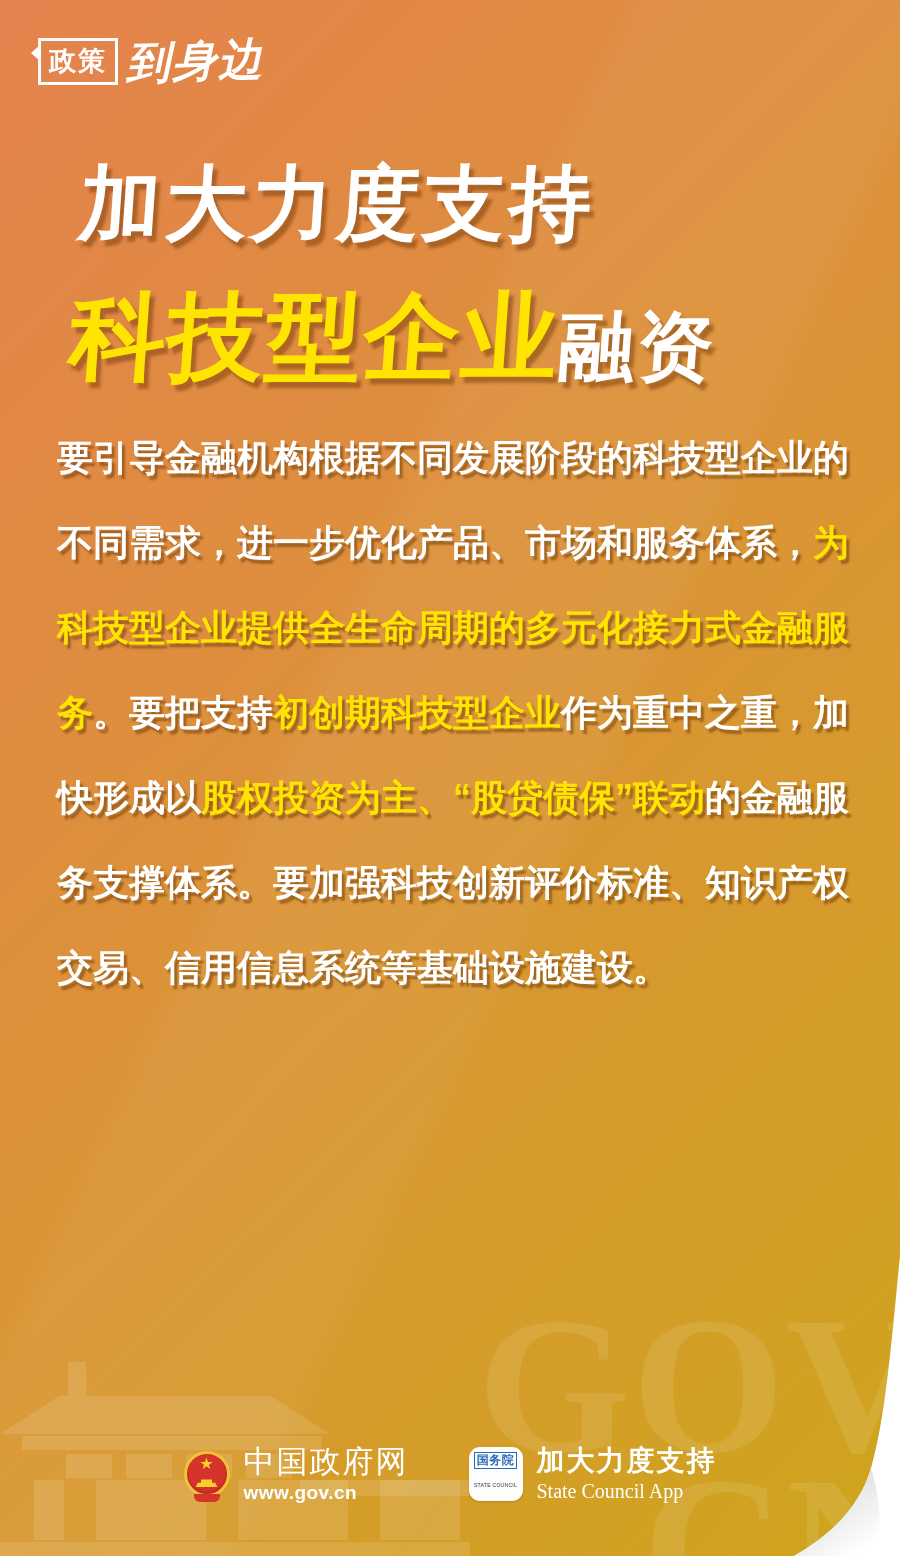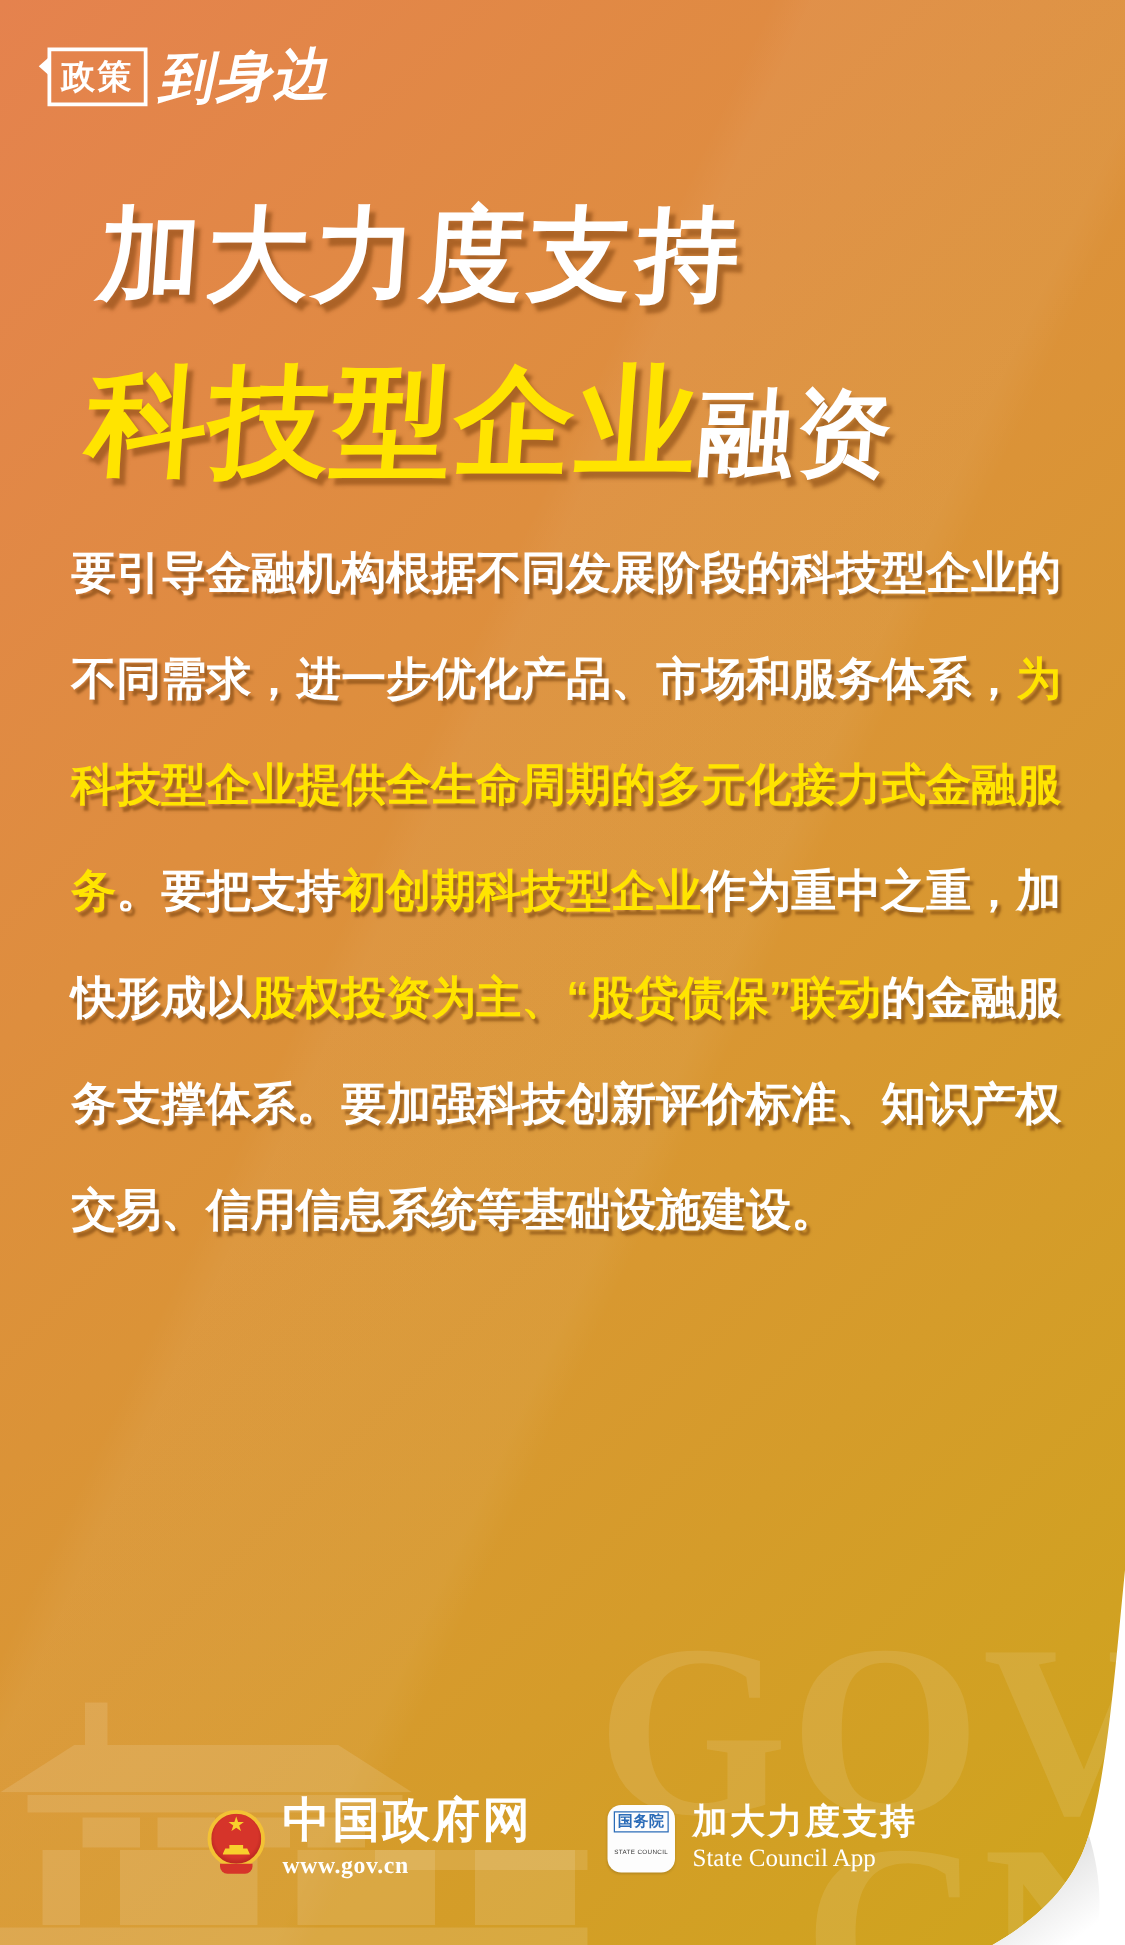--- a/index.html
+++ b/index.html
@@ -100,22 +100,22 @@
   }
   .footer-item { display:flex; align-items:center; gap:14px; }
   .emblem {
     width:46px; height:46px; border-radius:50%;
     background:radial-gradient(circle at 50% 45%, #d6342a 58%, #b8271f 75%);
     border:3px solid #f3c235; position:relative; flex:none;
   }
   .emblem .star { position:absolute; top:0px; left:0; width:100%; text-align:center; color:#f8d02c; font-size:16px; line-height:20px; }
   .emblem .gate { position:absolute; bottom:7px; left:50%; transform:translateX(-50%); width:22px; height:8px; background:#f8d02c; clip-path:polygon(0 100%,10% 40%,25% 40%,25% 0,75% 0,75% 40%,90% 40%,100% 100%); }
   .emblem .ribbon { position:absolute; bottom:-8px; left:50%; transform:translateX(-50%); width:26px; height:8px; background:#d6342a; border-radius:0 0 6px 6px; }
-  .site-name { color:#fff; font-weight:bold; font-size:38px; letter-spacing:2px; line-height:1.1; }
-  .site-url  { color:#fff; font-weight:bold; font-size:19px; margin-top:3px; letter-spacing:0.5px;font-family:Liberation Serif, serif; }
+  .site-name { color:#fff; font-weight:normal; font-size:31px; letter-spacing:2px; line-height:1.1; }
+  .site-url  { color:#fff; font-weight:bold; font-size:19px; margin-top:3px; letter-spacing:0.5px; }
   .app-icon {
     width:54px; height:54px; background:#fdfdfd; border-radius:11px; flex:none;
     display:flex; flex-direction:column; align-items:center; justify-content:flex-start;
     padding-top:5px; box-shadow:0 1px 2px rgba(0,0,0,0.15);gap:12px;
   }
   .app-icon .app-zh { color:#2b6cb8; border:1.5px solid #2b6cb8; font-size:12px; font-weight:bold; padding:0 2px; line-height:15px; letter-spacing:0.5px; }
   .app-icon .app-en { color:#333; font-size:5px; margin-top:1px; letter-spacing:0.3px; }
   .app-icon .app-bld { margin-top:2px; width:34px; height:14px;
     background:linear-gradient(#9db8d8 0 2px, transparent 2px 4px, #9db8d8 4px 6px, transparent 6px 8px, #7ea0c9 8px 14px); }
   .app-name { color:#fff; font-weight:bold; font-size:28px; letter-spacing:2px; line-height:1.1; }

